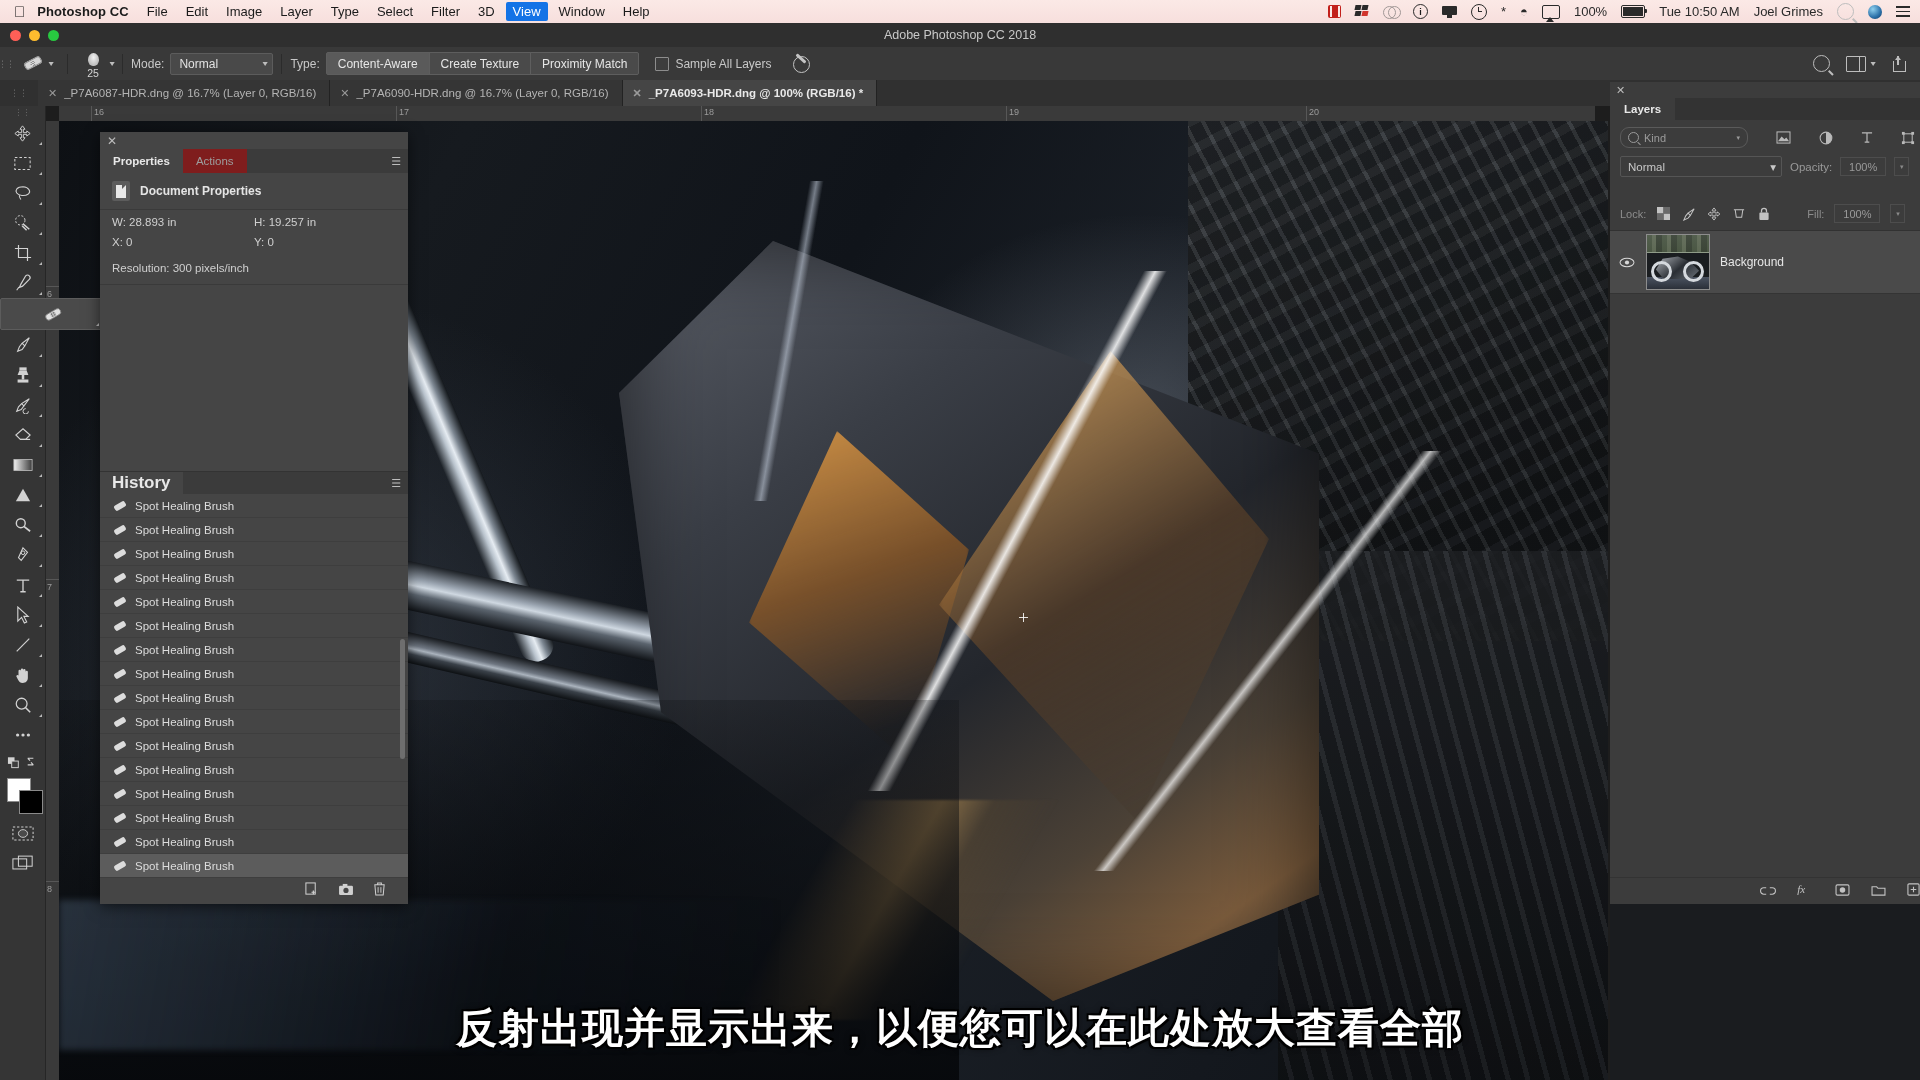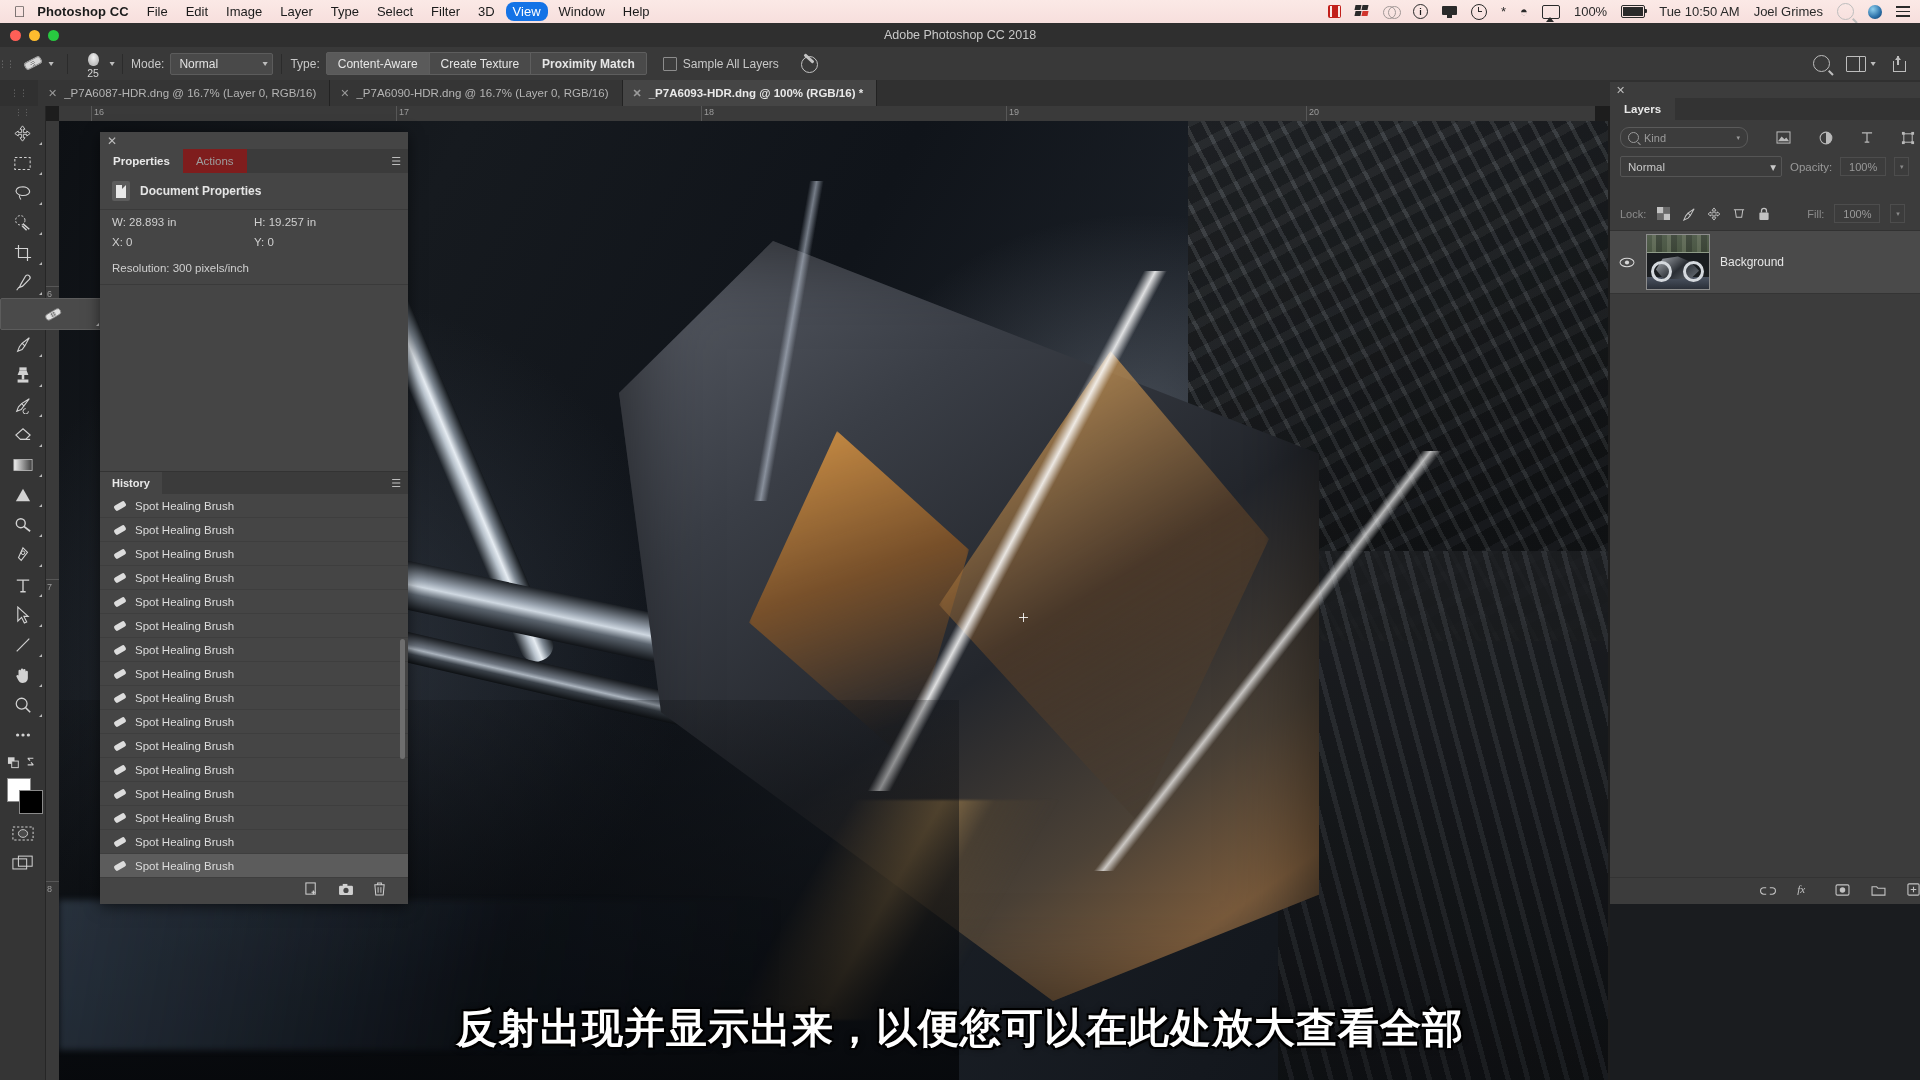--- a/index.html
+++ b/index.html
@@ -14,21 +14,21 @@
   
   #macbar{
     position:absolute;left:0;top:0;width:1920px;height:23px;
     background:linear-gradient(180deg,#fbe9e6 0%,#f7dfdd 100%);
     display:flex;align-items:center;
     font-size:13px;color:#1b1b1b;
   }
   #macbar .apple{margin:0 12px 0 14px;font-size:15px;line-height:1;}
   #macbar .appname{font-weight:bold;margin-right:18px;letter-spacing:.1px;}
   #macbar .mi{margin-right:18px;white-space:nowrap;}
-  #macbar .mi.active{background:#1473e6;color:#fff;padding:2px 7px;margin:0 11px 0 -7px;border-radius:8px;}
+  #macbar .mi.active{background:#1473e6;color:#fff;padding:2px 7px;margin:0 11px 0 -7px;border-radius:2px;}
   #macbar .right{margin-left:auto;display:flex;align-items:center;gap:14px;padding-right:10px;}
   #macbar .right .ic{display:inline-block;line-height:1;font-size:13px;color:#2a2a2a;}
   .redfilm{width:13px;height:13px;background:#c2201b;border-radius:2px;position:relative;}
   .redfilm:before,.redfilm:after{content:"";position:absolute;top:1px;bottom:1px;width:2px;background:#fbe9e6;}
   .redfilm:before{left:1.5px;}.redfilm:after{right:1.5px;}
   .dbx{width:14px;height:13px;position:relative;}
   .dbx span{position:absolute;width:6px;height:5px;background:#2a2a2a;transform:skewX(-12deg);}
   .dbx span:nth-child(1){left:0;top:0;}
   .dbx span:nth-child(2){left:7px;top:0;}
   .dbx span:nth-child(3){left:0;top:6px;}
@@ -88,21 +88,21 @@
   .lbl{color:#c8c8c8;margin-right:6px;}
   .sel{
     background:#494949;border:1px solid #5c5c5c;border-radius:2px;height:20px;min-width:88px;
     display:flex;align-items:center;justify-content:space-between;padding:0 5px 0 8px;color:#e2e2e2;font-size:12px;
   }
   .segbtn{
     background:#4a4a4a;border:1px solid #5e5e5e;height:21px;display:flex;align-items:center;padding:0 11px;
     color:#e6e6e6;font-size:12px;margin-left:-1px;
   }
   .segbtn.first{border-radius:2px 0 0 2px;margin-left:0;}
-  .segbtn.last{border-radius:0 2px 2px 0;font-weight:bold;}
+  .segbtn.last{border-radius:0 2px 2px 0;}
   .segbtn.on{background:#5a5a5a;}
   .chkwrap{display:flex;align-items:center;gap:6px;margin-left:16px;}
   .chk{width:12px;height:12px;border:1px solid #8d8d8d;background:#3d3d3d;border-radius:1px;}
   .airb{width:20px;height:20px;margin-left:14px;position:relative;}
   .airb .pen{position:absolute;left:4px;top:3px;width:12px;height:3px;background:#c4c4c4;transform:rotate(42deg);border-radius:1px;}
   .airb .cr{position:absolute;left:2px;top:2px;width:15px;height:15px;border:1.3px solid #c4c4c4;border-radius:50%;}
   .optright{margin-left:auto;display:flex;align-items:center;gap:16px;padding-right:14px;}
   .mag{width:15px;height:15px;border:1.5px solid #bdbdbd;border-radius:50%;position:relative;}
   .mag:after{content:"";position:absolute;right:-5px;bottom:-3px;width:6px;height:1.6px;background:#bdbdbd;transform:rotate(45deg);}
   .wsbtn{display:flex;align-items:center;gap:5px;}
@@ -279,21 +279,21 @@
      display:flex;align-items:center;justify-content:center;}
   .docicon i{width:10px;height:13px;background:#e8e8e8;position:relative;display:block;}
   .docicon i:after{content:"";position:absolute;right:0;top:0;border-left:4px solid #5c5c5c;border-bottom:4px solid #e8e8e8;}
   .docprop span{font-size:12px;color:#e4e4e4;font-weight:bold;}
   .dimrow{display:flex;padding:6px 12px 2px;justify-content:space-between;}
   .dimrow .c{width:50%;font-size:11.5px;color:#cfcfcf;}
   .resrow{padding:8px 12px 10px;font-size:11.5px;color:#cfcfcf;border-bottom:1px solid #3a3a3a;}
   .panel-blank{height:186px;background:#454545;}
 
   .hist-tabs{display:flex;align-items:stretch;height:22px;background:#3b3b3b;border-top:1px solid #333;}
-  .htab{padding:0 12px;display:flex;align-items:center;font-size:11px;color:#e8e8e8;background:#454545;font-weight:bold;}
+  .htab{padding:0 12px;display:flex;align-items:center;font-size:17px;color:#e8e8e8;background:#454545;font-weight:bold;}
   #histlist{background:#454545;position:relative;}
   .hrow{display:flex;align-items:center;height:23px;border-bottom:1px solid #3e3e3e;padding-left:14px;gap:9px;}
   .hrow.on{background:#5c5c5c;}
   .hthumb{width:12px;height:12px;position:relative;}
   .hthumb i{position:absolute;left:0;top:3px;width:12px;height:6px;background:#dcdcdc;border-radius:2px;transform:rotate(-30deg);}
   .hrow span{font-size:11.5px;color:#dcdcdc;}
   .hscroll{position:absolute;right:3px;top:145px;width:5px;height:120px;background:#6e6e6e;border-radius:3px;}
   .hist-foot{height:26px;background:#454545;display:flex;align-items:center;justify-content:flex-end;gap:19px;padding-right:22px;}
   .hist-foot .fi{color:#cfcfcf;}
 

